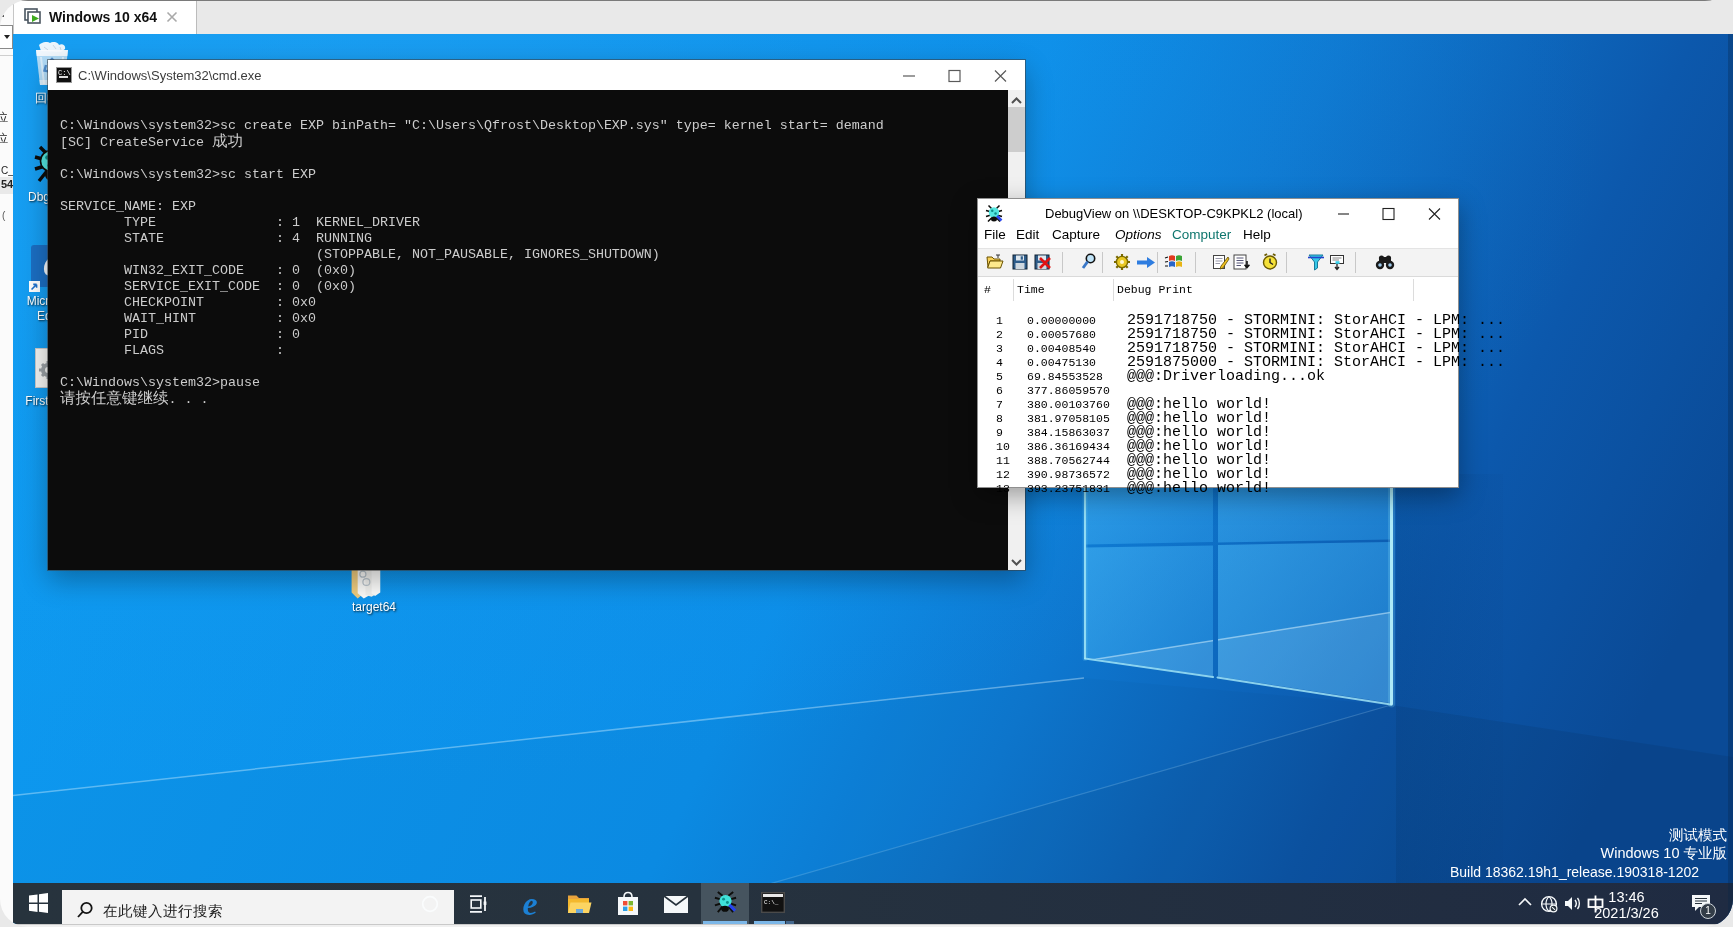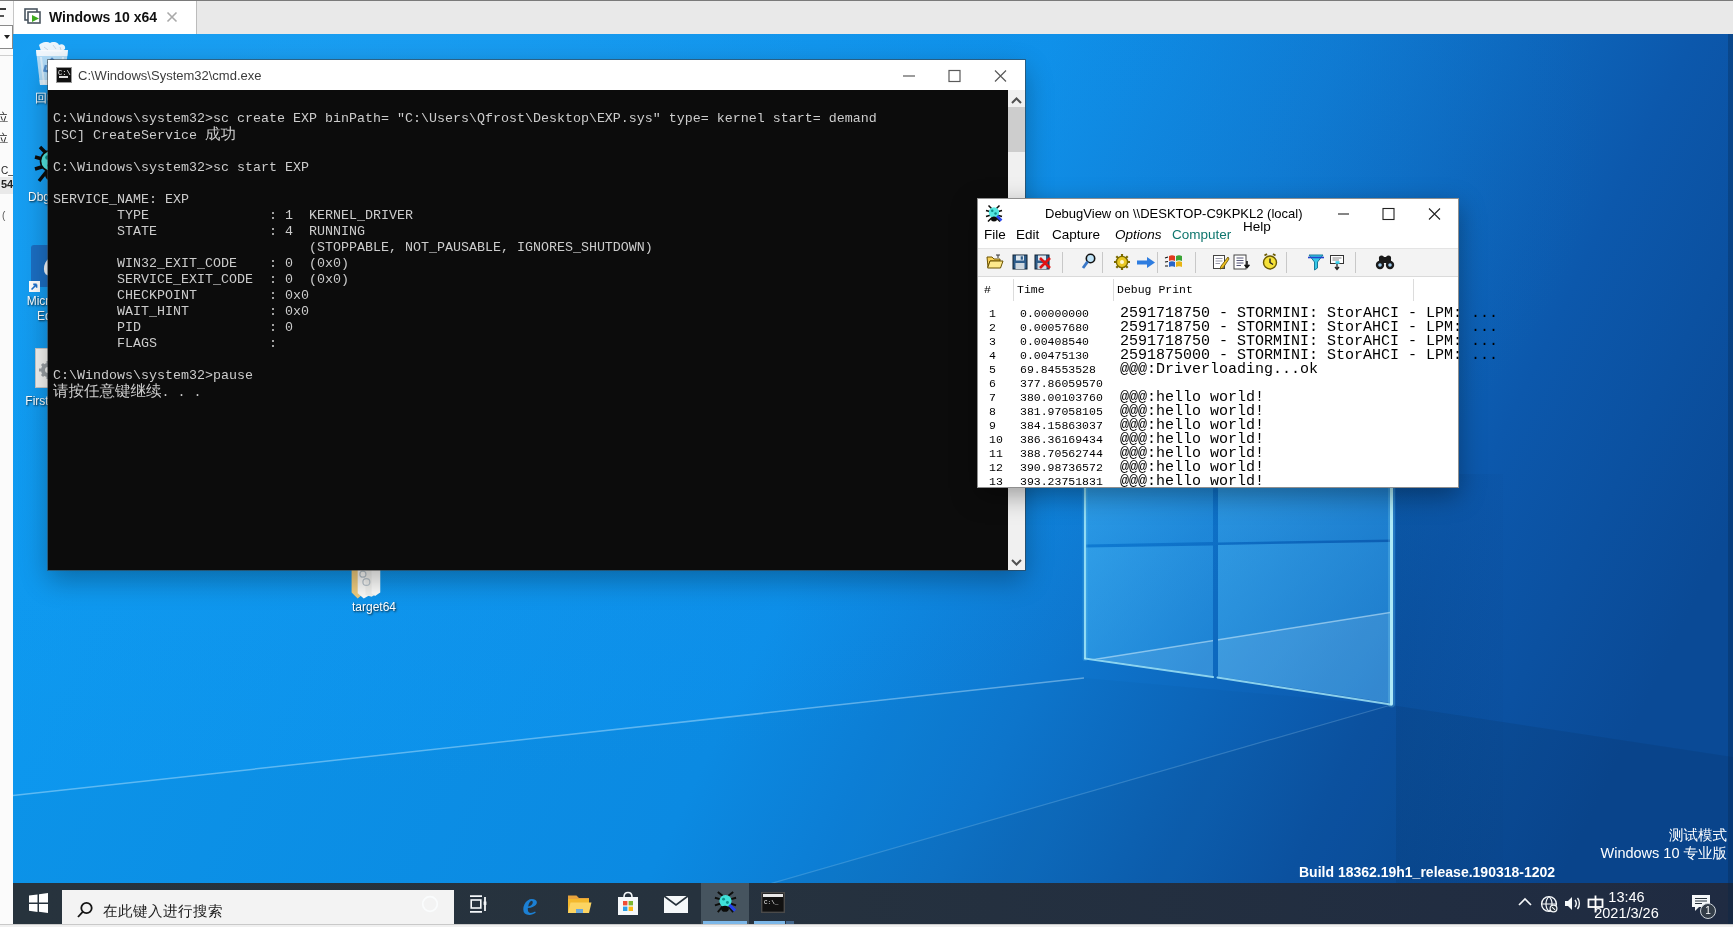--- a/index.html
+++ b/index.html
@@ -1,18 +1,18 @@
 <!DOCTYPE html>
 <html><head><meta charset="utf-8">
 <style>
   html,body{margin:0;padding:0;}
   body{width:1733px;height:927px;overflow:hidden;font-family:"Liberation Sans",sans-serif;background:#e9e9e9;}
-  #root{position:absolute;left:0;top:0;width:1733px;height:927px;overflow:hidden;}
+  #root{position:absolute;left:0;top:0;width:1733px;height:927px;overflow:hidden;border-radius:28px;}
   .abs{position:absolute;}
-  pre{margin:4px;}
+  pre{margin:11px;}
 </style></head>
 <body>
 <div id="root">
 
 <div class="abs" id="tabbar" style="left:0;top:0;width:1733px;height:34px;background:#e9e9e9;border-top:1px solid #7a7a7a;"></div>
 <div class="abs" id="tab" style="left:12px;top:1px;width:183px;height:33px;background:#ffffff;border-left:1px solid #bcbcbc;border-right:1px solid #bcbcbc;"></div>
 <svg class="abs" style="left:24px;top:8px" width="20" height="18" viewBox="0 0 20 18">
   <rect x="1" y="1" width="12" height="11" fill="none" stroke="#4a5560" stroke-width="1.6"></rect>
   <rect x="4" y="4" width="12" height="11" fill="#ffffff" stroke="#4a5560" stroke-width="1.6"></rect>
   <path d="M8 7 L15 10.5 L8 14 Z" fill="#3faa1f"></path>
@@ -90,21 +90,21 @@
         <path d="M1378.5,430 L1378.5,670" stroke="#c2f4fd" stroke-width="3" opacity="0.95"></path>
         <path d="M1378.5,430 L1378.5,670" stroke="#8adef5" stroke-width="7" opacity="0.22"></path>
         <path d="M1072,430 L1072,624.5" stroke="#8adef5" stroke-width="5" opacity="0.18"></path>
       </g>
       <polygon points="1383,440 1490,440 1490,890 1383,890" fill="url(#rdark)" opacity="0.55"></polygon>
     </g>
   </svg>
 
   <div class="abs" style="right:6px;top:792px;text-align:right;width:300px;color:#ffffff;font-size:14.5px;">测试模式</div>
   <div class="abs" style="right:6px;top:810px;text-align:right;width:300px;color:#ffffff;font-size:14.5px;">Windows 10 专业版</div>
-  <div class="abs" style="right:34px;top:830px;text-align:left;width:400px;color:#ffffff;font-size:14px;font-weight:bold;">Build 18362.19h1_release.190318-1202</div>
+  <div class="abs" style="right:34px;top:830px;text-align:right;width:400px;color:#ffffff;font-size:14px;">Build 18362.19h1_release.190318-1202</div>
 
   <svg class="abs" style="left:19px;top:8px" width="40" height="44" viewBox="0 0 40 44">
     <g>
       <path d="M7 3 C10 0 15 -1 18 1 C21 -1 26 0 27 3 C30 1 34 3 33 7 L29 10 L9 9 Z" fill="#f6fafd" opacity="0.95"></path>
       <path d="M12 5 L16 8 M21 3 L24 7 M28 5 L29 8" stroke="#c9d6e2" stroke-width="1"></path>
       <path d="M4 8 L36 8 L32 43 L8 43 Z" fill="#eef4fa" opacity="0.72"></path>
       <path d="M4 8 L36 8 L35.3 14 L4.7 14 Z" fill="#fbfdff" opacity="0.85"></path>
       <path d="M8 43 L32 43 L32.6 38 L7.4 38 Z" fill="#ffffff" opacity="0.55"></path>
       <path d="M9 15 L12 42 M31 15 L28 42" stroke="#ffffff" stroke-width="2" opacity="0.5"></path>
       <g fill="none" stroke="#4585c8" stroke-width="2.4" opacity="0.9">
@@ -225,21 +225,21 @@
     <path d="M2 7 L13 7" stroke="#222" stroke-width="1.1" fill="none"></path>
     <rect x="47" y="1.5" width="11" height="11" stroke="#222" stroke-width="1.1" fill="none"></rect>
     <path d="M93 1.5 L104 12.5 M104 1.5 L93 12.5" stroke="#222" stroke-width="1.1" fill="none"></path>
   </svg>
 
   <div class="abs" style="left:6px;top:28px;font-size:13.5px;color:#000;">File</div>
   <div class="abs" style="left:38px;top:28px;font-size:13.5px;color:#000;">Edit</div>
   <div class="abs" style="left:74px;top:28px;font-size:13.5px;color:#000;">Capture</div>
   <div class="abs" style="left:137px;top:28px;font-size:13.5px;color:#000;font-style:italic;">Options</div>
   <div class="abs" style="left:194px;top:28px;font-size:13.5px;color:#0f766e;">Computer</div>
-  <div class="abs" style="left:265px;top:20px;font-size:13.5px;color:#000;">Help</div>
+  <div class="abs" style="left:265px;top:28px;font-size:13.5px;color:#000;">Help</div>
 
   <div class="abs" style="left:0px;top:49px;width:480px;height:29px;background:#f3f3f3;border-top:1px solid #e4e4e4;border-bottom:1px solid #dadada;box-sizing:border-box;">
 
     <div class="abs" style="left:84px;top:3px;width:1px;height:21px;background:#c8c8c8;"></div>
     <div class="abs" style="left:124px;top:3px;width:1px;height:21px;background:#c8c8c8;"></div>
     <div class="abs" style="left:179px;top:3px;width:1px;height:21px;background:#c8c8c8;"></div>
     <div class="abs" style="left:217px;top:3px;width:1px;height:21px;background:#c8c8c8;"></div>
     <div class="abs" style="left:308px;top:3px;width:1px;height:21px;background:#c8c8c8;"></div>
     <div class="abs" style="left:377px;top:3px;width:1px;height:21px;background:#c8c8c8;"></div>
 

